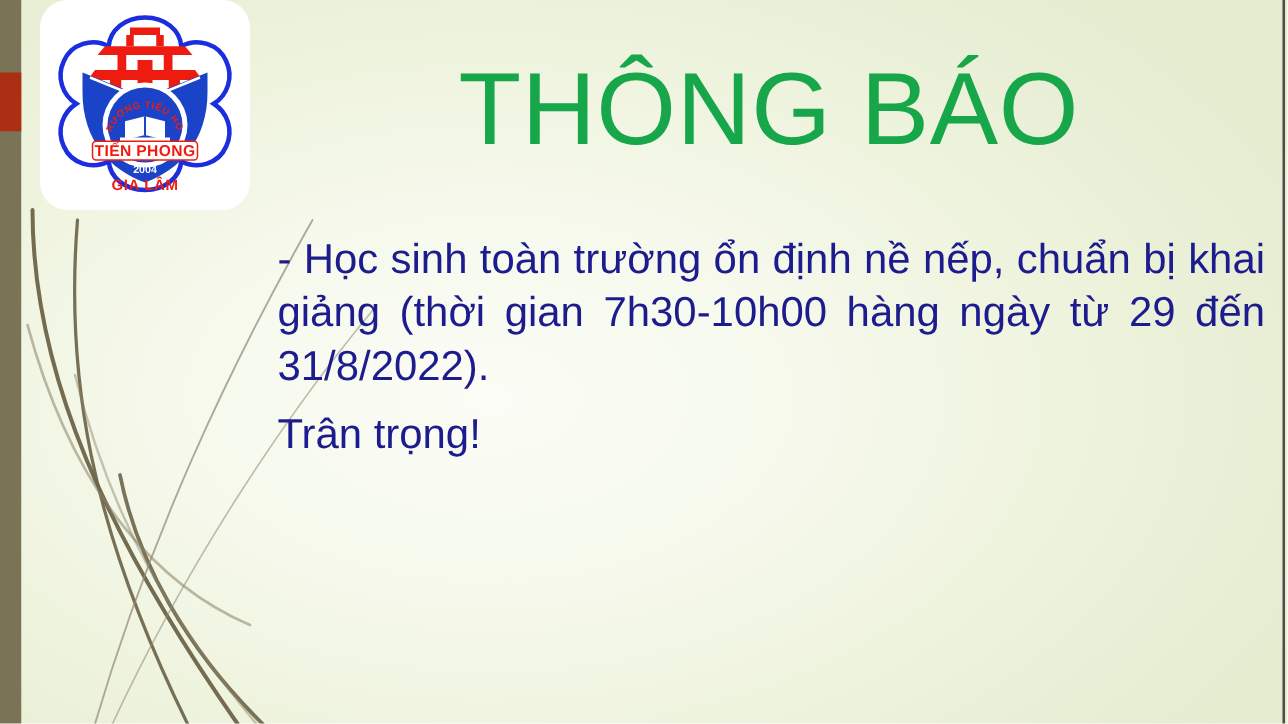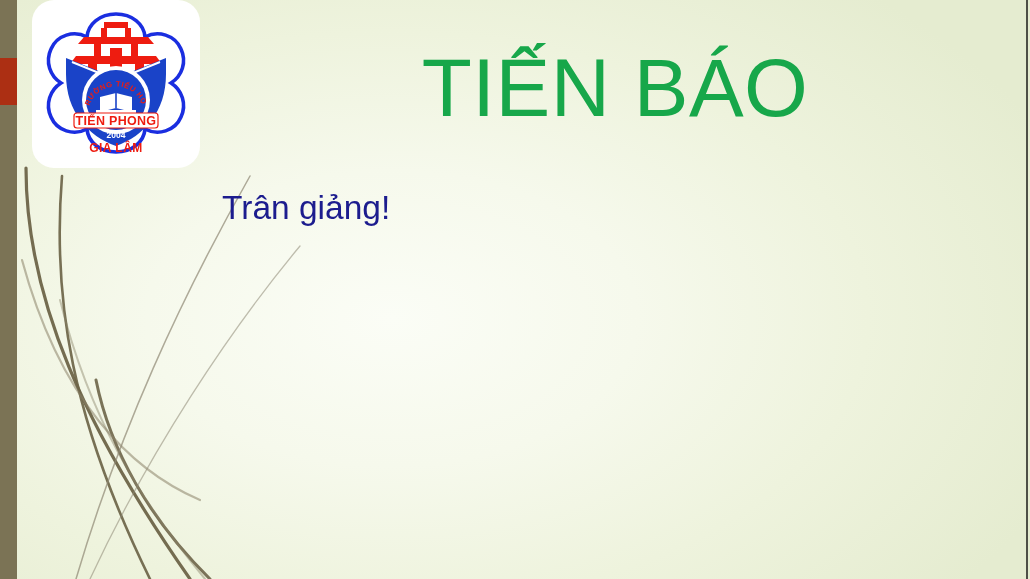--- a/index.html
+++ b/index.html
@@ -180,19 +180,20 @@
 
       <rect x="42" y="113" width="84" height="15" rx="3" fill="#ffffff" stroke="#ee1c10" stroke-width="1.2"></rect>
       <text x="84" y="125" text-anchor="middle" font-family="Liberation Sans, sans-serif" font-size="12.5" font-weight="bold" fill="#ee1c10" letter-spacing="0.3">TIẾN PHONG</text>
 
       <text x="84" y="138" text-anchor="middle" font-family="Liberation Sans, sans-serif" font-size="8.5" font-weight="bold" fill="#ffffff">2004</text>
 
       <text x="84" y="152" text-anchor="middle" font-family="Liberation Sans, sans-serif" font-size="12" font-weight="bold" fill="#ee1c10" letter-spacing="0.5">GIA LÂM</text>
     </svg>
   </div>
 
-  <div class="title">TIẾN BÁO</div>
+  <div class="title">THÔNG BÁO</div>
 
   <div class="body-block">
-    <p class="para last">Trân giảng!</p>
+    <p class="para">- Học sinh toàn trường ổn định nề nếp, chuẩn bị khai giảng (thời gian 7h30-10h00 hàng ngày từ 29 đến 31/8/2022).</p>
+    <p class="para last">Trân trọng!</p>
   </div>
 
 </div>
 
 </body></html>

